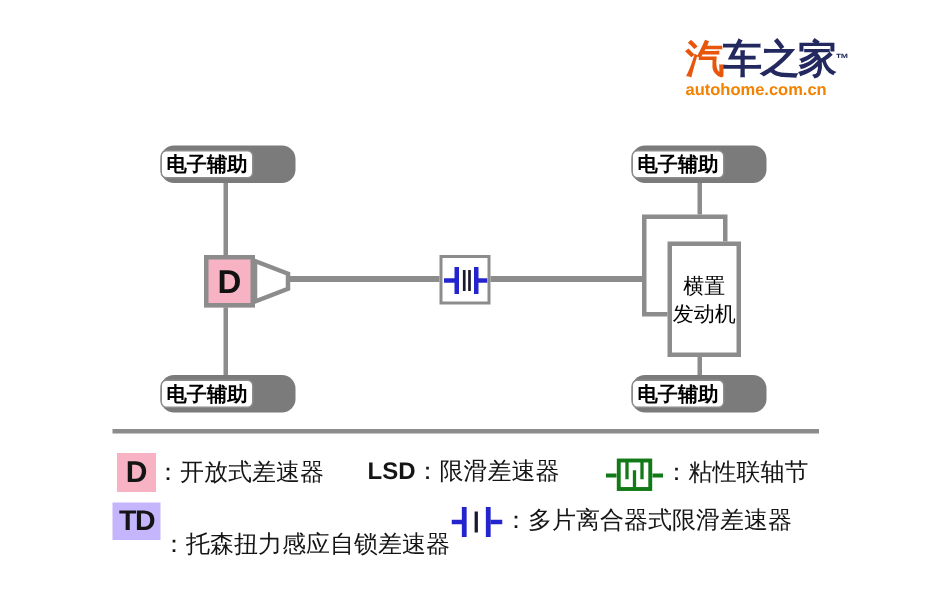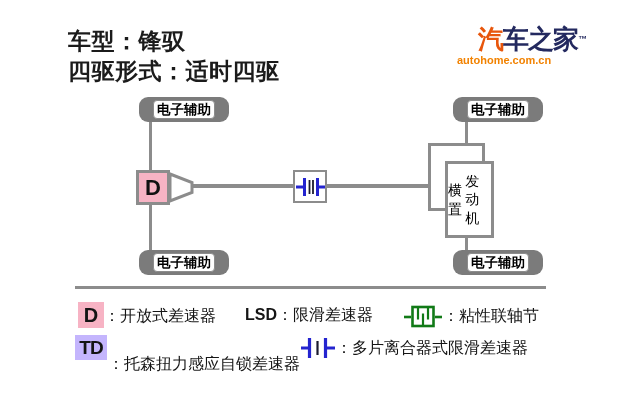--- a/index.html
+++ b/index.html
@@ -4,56 +4,56 @@
 <style>
   * { margin:0; padding:0; box-sizing:border-box; }
   html,body { background:#ffffff; }
   body { font-family:"Liberation Sans","DejaVu Sans",sans-serif; }
   .page { position:relative; width:620px; height:400px; background:#fff; overflow:hidden; }
 
   
   .title { position:absolute; left:68px; top:26px; font-size:23px; font-weight:bold;
            color:#1b1b1b; line-height:30px; letter-spacing:0.5px; }
   .logo { position:absolute; left:457px; top:26px; width:150px; }
-  .logo-cn { font-size:26px; font-weight:bold; line-height:27px; letter-spacing:-1px;text-align:center; }
+  .logo-cn { font-size:26px; font-weight:bold; line-height:27px; letter-spacing:-1px; }
   .logo-cn .first { color:#e8560c; }
   .logo-cn .rest  { color:#23295f; }
   .logo-tm { font-size:9px; color:#23295f; vertical-align:top; font-weight:bold; }
   .logo-url { font-size:11px; font-weight:bold; color:#f28200; line-height:14px; }
 
   
   .vline { position:absolute; width:3px; background:#8c8c8c; z-index:1; }
   .axle-left  { left:149px; top:121px; height:130px; }
   .axle-right { left:465px; top:121px; height:130px; }
   .prop-shaft { position:absolute; left:191px; top:184px; width:240px; height:4px;
                 background:#8c8c8c; z-index:1; }
 
   .tire { position:absolute; width:90px; height:25px; background:#7b7b7b; border-radius:9px;
-          display:flex; align-items:center; justify-content:center; z-index:2;margin-left:32px; }
+          display:flex; align-items:center; justify-content:flex-start; z-index:2; }
   .tire-fl { left:107px; top:97px; }  .tire-fr { left:421px; top:97px; }
   .tire-rl { left:107px; top:250px; } .tire-rr { left:421px; top:250px; }
   .tire-label { background:#fff; border:1.5px solid #8c8c8c; border-radius:4px;
                 font-size:13.5px; font-weight:bold; color:#000; line-height:17px;
                 padding:0 3px; white-space:nowrap; }
 
   .d-box { position:absolute; left:136px; top:170px; width:34px; height:35px;
            background:#f7b3c4; border:3px solid #8c8c8c; z-index:3;
            display:flex; align-items:center; justify-content:center;
            font-size:22px; font-weight:bold; color:#111; }
   .cone { position:absolute; left:168px; top:172px; z-index:2; }
 
   .clutch-box { position:absolute; left:293px; top:170px; width:34px; height:33px;
                 background:#fff; border:2.5px solid #8c8c8c; z-index:3;
                 display:flex; align-items:center; justify-content:center; }
 
   .gearbox { position:absolute; left:428px; top:143px; width:57px; height:68px;
              background:#fff; border:3px solid #8c8c8c; z-index:2; }
   .engine  { position:absolute; left:445px; top:161px; width:49px; height:77px;
              background:#fff; border:3px solid #8c8c8c; z-index:3;
-             display:flex; flex-direction:row; align-items:center; justify-content:center;
+             display:flex; flex-direction:column; align-items:center; justify-content:center;
              font-size:14px; line-height:18.5px; color:#000; }
 
   .divider { position:absolute; left:75px; top:286px; width:471px; height:3px;
              background:#8c8c8c; }
 
   
   .chip { position:absolute; display:flex; align-items:center; justify-content:center;
           font-weight:bold; color:#141414; }
   .chip-d  { left:78px; top:302px; width:26px; height:26px; background:#f7b3c4; font-size:20px; }
   .chip-td { left:75px; top:335px; width:32px; height:25px; background:#c4b5fd;
@@ -72,24 +72,20 @@
   
   .footer { position:absolute; right:10px; top:379px;
             font-family:"Liberation Serif","DejaVu Serif",serif;
             font-size:13px; color:#1a1a1a; letter-spacing:0.3px; }
 </style>
 </head>
 <body>
 
 <div class="page">
 
-  <div class="title">
-    <div>车型：锋驭</div>
-    <div>四驱形式：适时四驱</div>
-  </div>
 
   <div class="logo">
     <div class="logo-cn"><span class="first">汽</span><span class="rest">车之家</span><span class="logo-tm">™</span></div>
     <div class="logo-url">autohome.com.cn</div>
   </div>
 
   <div class="vline axle-left"></div>
   <div class="vline axle-right"></div>
   <div class="prop-shaft"></div>
 

